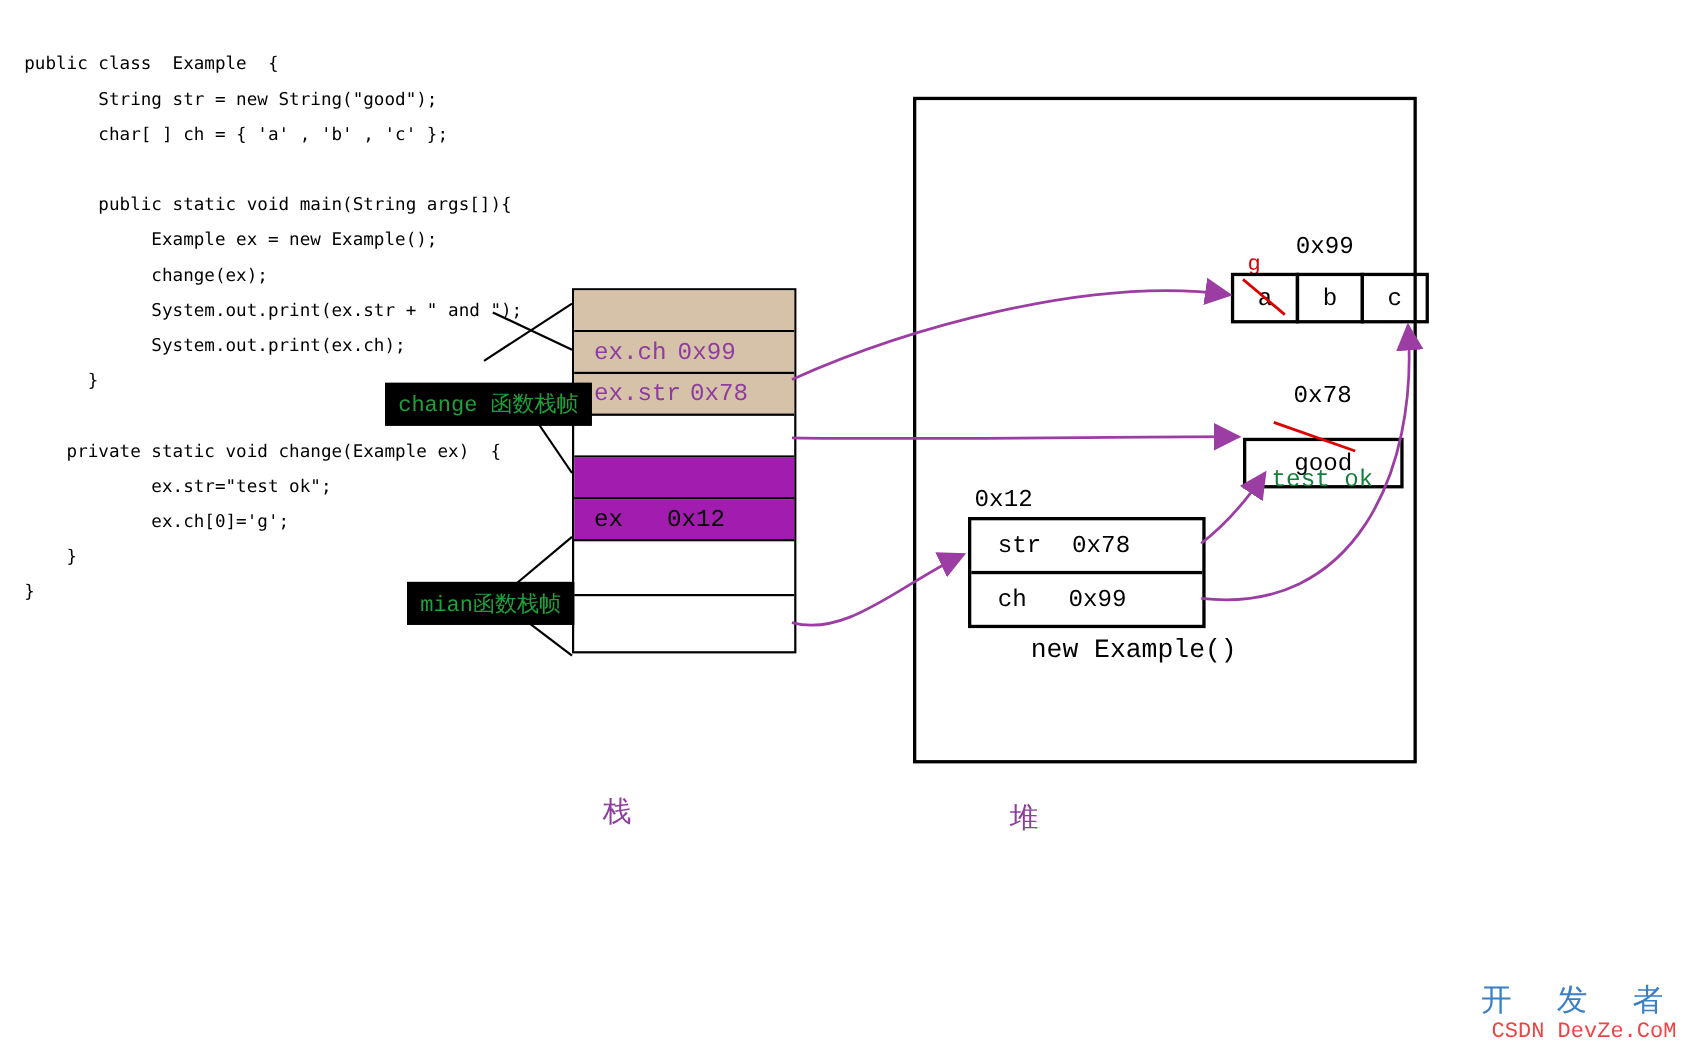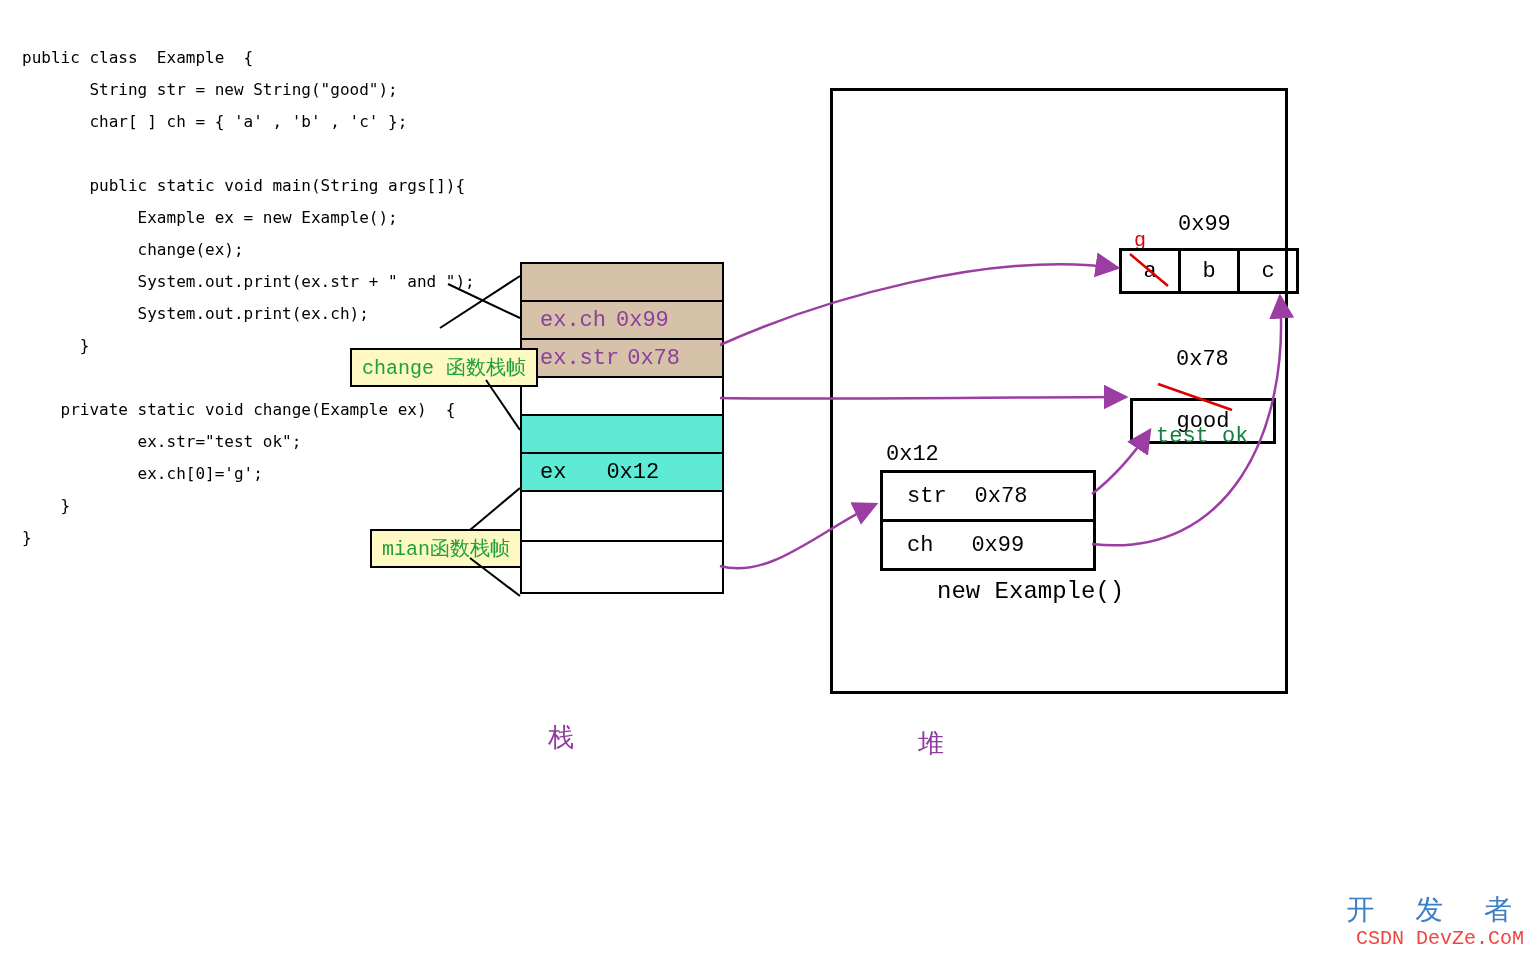--- a/index.html
+++ b/index.html
@@ -2,24 +2,24 @@
 <html><head>
 <meta charset="utf-8">
 <style>
   html,body{margin:0;padding:0;width:1536px;height:960px;background:#fff;font-family:"Courier New",monospace;font-size:20px;color:#000;position:relative;overflow:hidden}
   .code{position:absolute;left:22px;top:26px;white-space:pre;font-size:16px;line-height:32px}
   .heap{position:absolute;left:830px;top:88px;width:452px;height:600px;border:3px solid #000}
   .stackbox{position:absolute;left:520px;top:262px;width:200px;border:2px solid #000}
   .cell{height:38px;border-bottom:2px solid #000;display:flex;align-items:center;padding-left:18px;font-size:22px;box-sizing:border-box}
   .cell:last-child{border-bottom:none}
   .brown{background:#d5c2a8}
-  .khaki{background:#5eead4}
+  .khaki{background:#a21caf}
   .purpletext{color:#8e3d9e}
   .greentext{color:#1fa03a}
-  .label-box{position:absolute;border:2px solid #000;padding:4px 10px;font-size:20px;background:#fef9c3}
+  .label-box{position:absolute;border:2px solid #000;padding:4px 10px;font-size:20px;background:#000000}
   .abs{position:absolute}
   .arraybox{position:absolute;left:1122px;top:248px;display:flex}
   .arraycell{width:56px;height:40px;border:3px solid #000;margin-left:-3px;display:flex;align-items:center;justify-content:center;font-size:22px}
   .goodbox{position:absolute;left:1130px;top:398px;width:140px;height:40px;border:3px solid #000;display:flex;align-items:center;justify-content:center;font-size:22px}
   .objbox{position:absolute;left:880px;top:470px;width:210px;border:3px solid #000}
   .objrow{height:46px;border-bottom:3px solid #000;display:flex;align-items:center;padding-left:24px;font-size:22px}
   .objrow:last-child{border-bottom:none}
   .wm{position:absolute;right:12px;bottom:10px;text-align:right;line-height:1.1}
   .wm1{color:#3b7fc4;font-size:28px;letter-spacing:12px}
   .wm2{color:#ef4444;font-size:20px}

